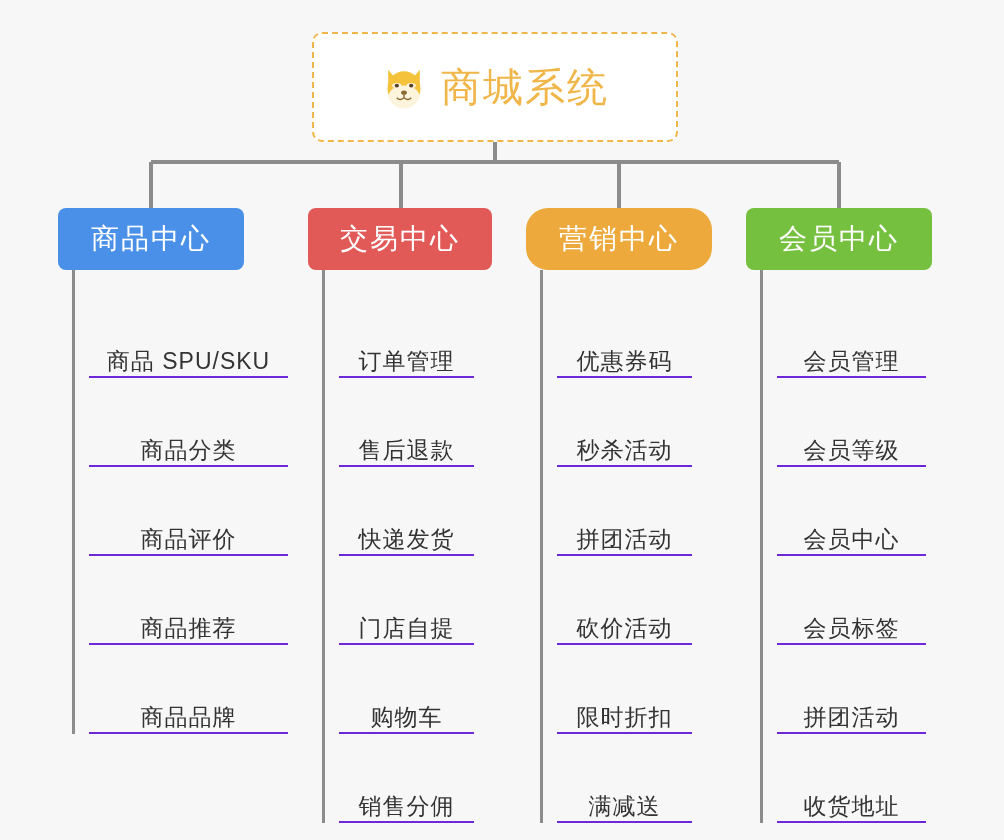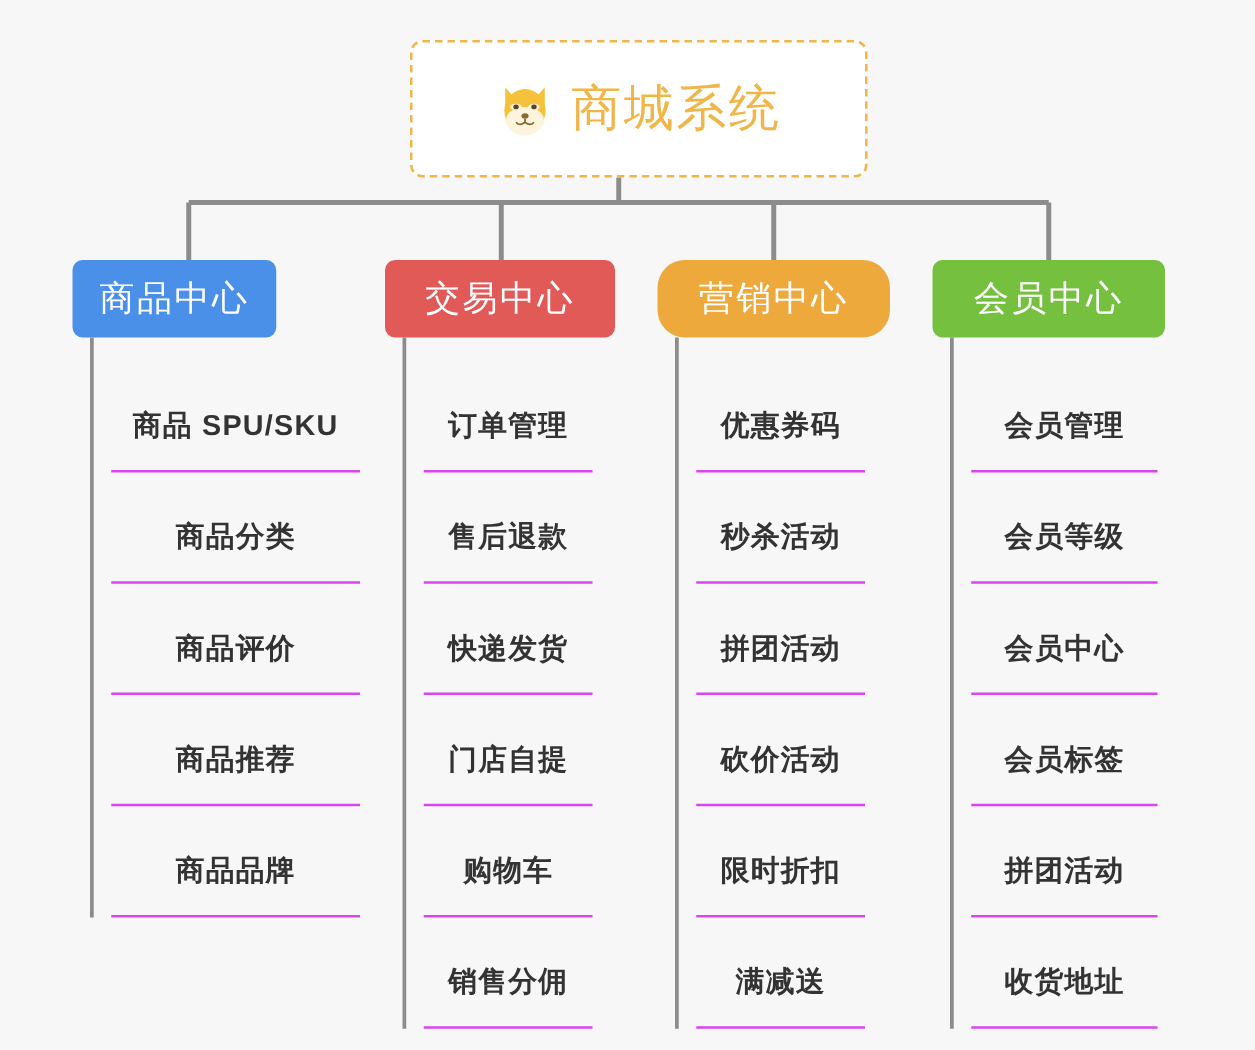--- a/index.html
+++ b/index.html
@@ -25,21 +25,21 @@
     position: absolute;
     left: 0; top: 0;
     width: 1004px;
     height: 840px;
     pointer-events: none;
   }
 
   
   .root-node {
     position: absolute;
-    left: 328px;
+    left: 312px;
     top: 32px;
     width: 366px;
     height: 110px;
     background: #ffffff;
     border: 2px dashed #f0b64a;
     border-radius: 10px;
     display: flex;
     align-items: center;
     justify-content: center;
     gap: 14px;
@@ -74,44 +74,43 @@
     height: 62px;
     border-radius: 8px;
     display: flex;
     align-items: center;
     justify-content: center;
     color: #ffffff;
     font-size: 28px;
     letter-spacing: 2px;
     white-space: nowrap;
   }
-  .col-0 .cat-header { width: 163px; }
+  .col-0 .cat-header { width: 186px; }
   .col-1 .cat-header { width: 184px; }
   .col-2 .cat-header { width: 186px; border-radius: 22px; }
   .col-3 .cat-header { width: 186px; }
 
   
   .leaf-list {
     position: relative;
     margin-top: 0;
     padding-top: 20px;
     padding-left: 14px;
     border-left: 3px solid #8c8c8c;
     margin-left: 14px;
   }
 
   .leaf-item {
     position: relative;
     height: 89px;
     display: flex;
     align-items: flex-end;
     justify-content: center;
-    padding-bottom: 21px;
-    border-bottom: 2px solid #d946ef;
-    font-weight: bold;
+    padding-bottom: 0;
+    border-bottom: 2px solid #6d28d9;
   }
   .leaf-item:first-child { height: 88px; }
 
   .leaf-label {
     font-size: 23px;
     color: #333333;
     letter-spacing: 1px;
     white-space: nowrap;
     line-height: 1.2;
     padding: 0 6px;

